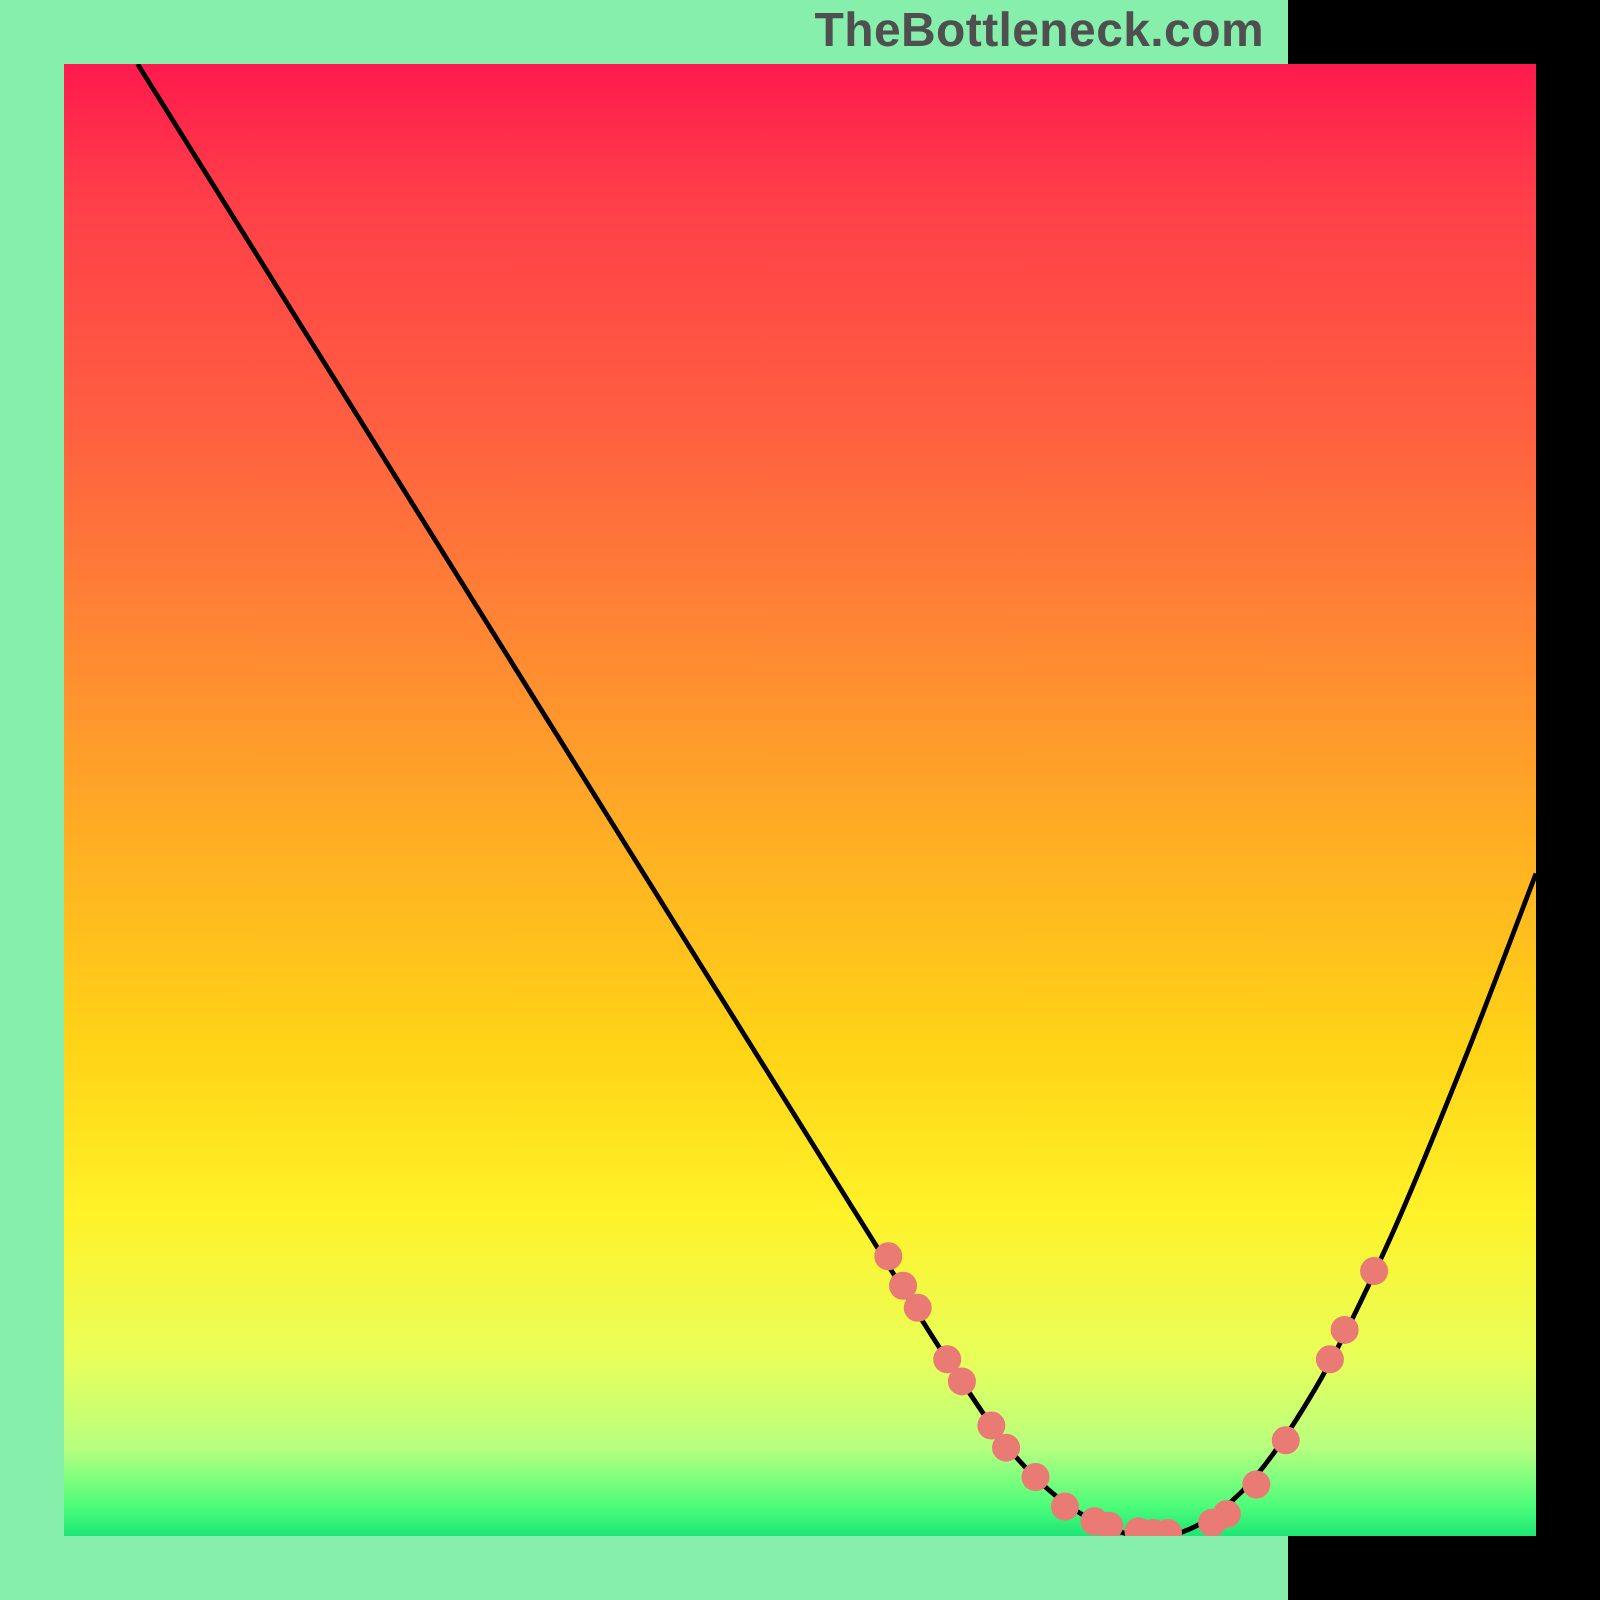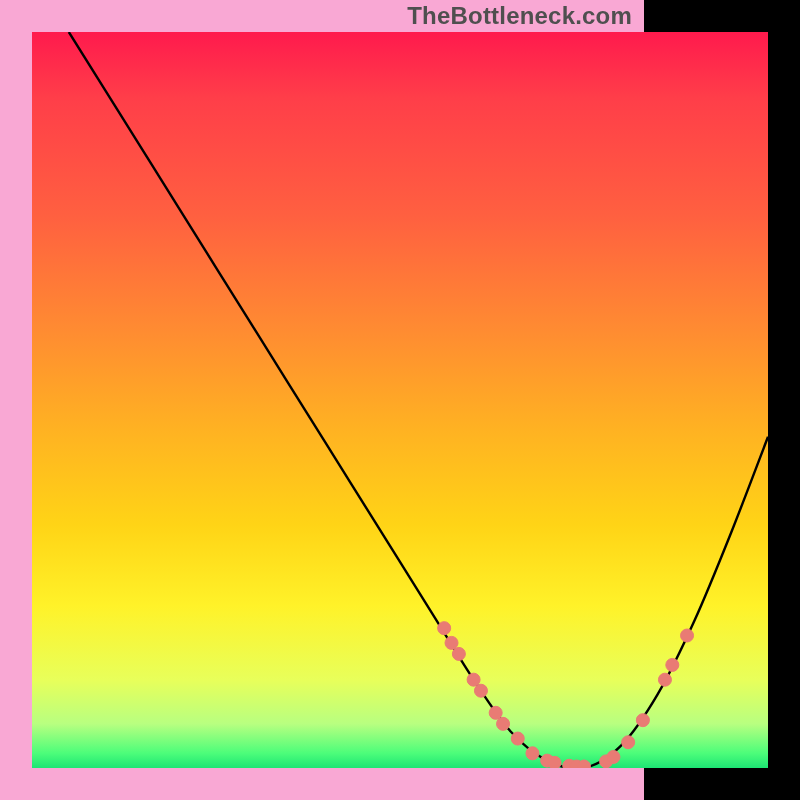--- a/index.html
+++ b/index.html
@@ -8,21 +8,21 @@
     width: 800px;
     height: 800px;
     background: #000;
     overflow: hidden;
     font-family: Arial, Helvetica, sans-serif;
   }
   .frame {
     position: relative;
     width: 644px;
     height: 800px;
-    background: #f9a8d4;
+    background: #86efac;
   }
   .watermark {
     position: absolute;
     top: 2px;
     right: 12px;
     color: #4f4f4f;
     font-size: 24px;
     font-weight: bold;
     letter-spacing: 0.2px;
     z-index: 40;

